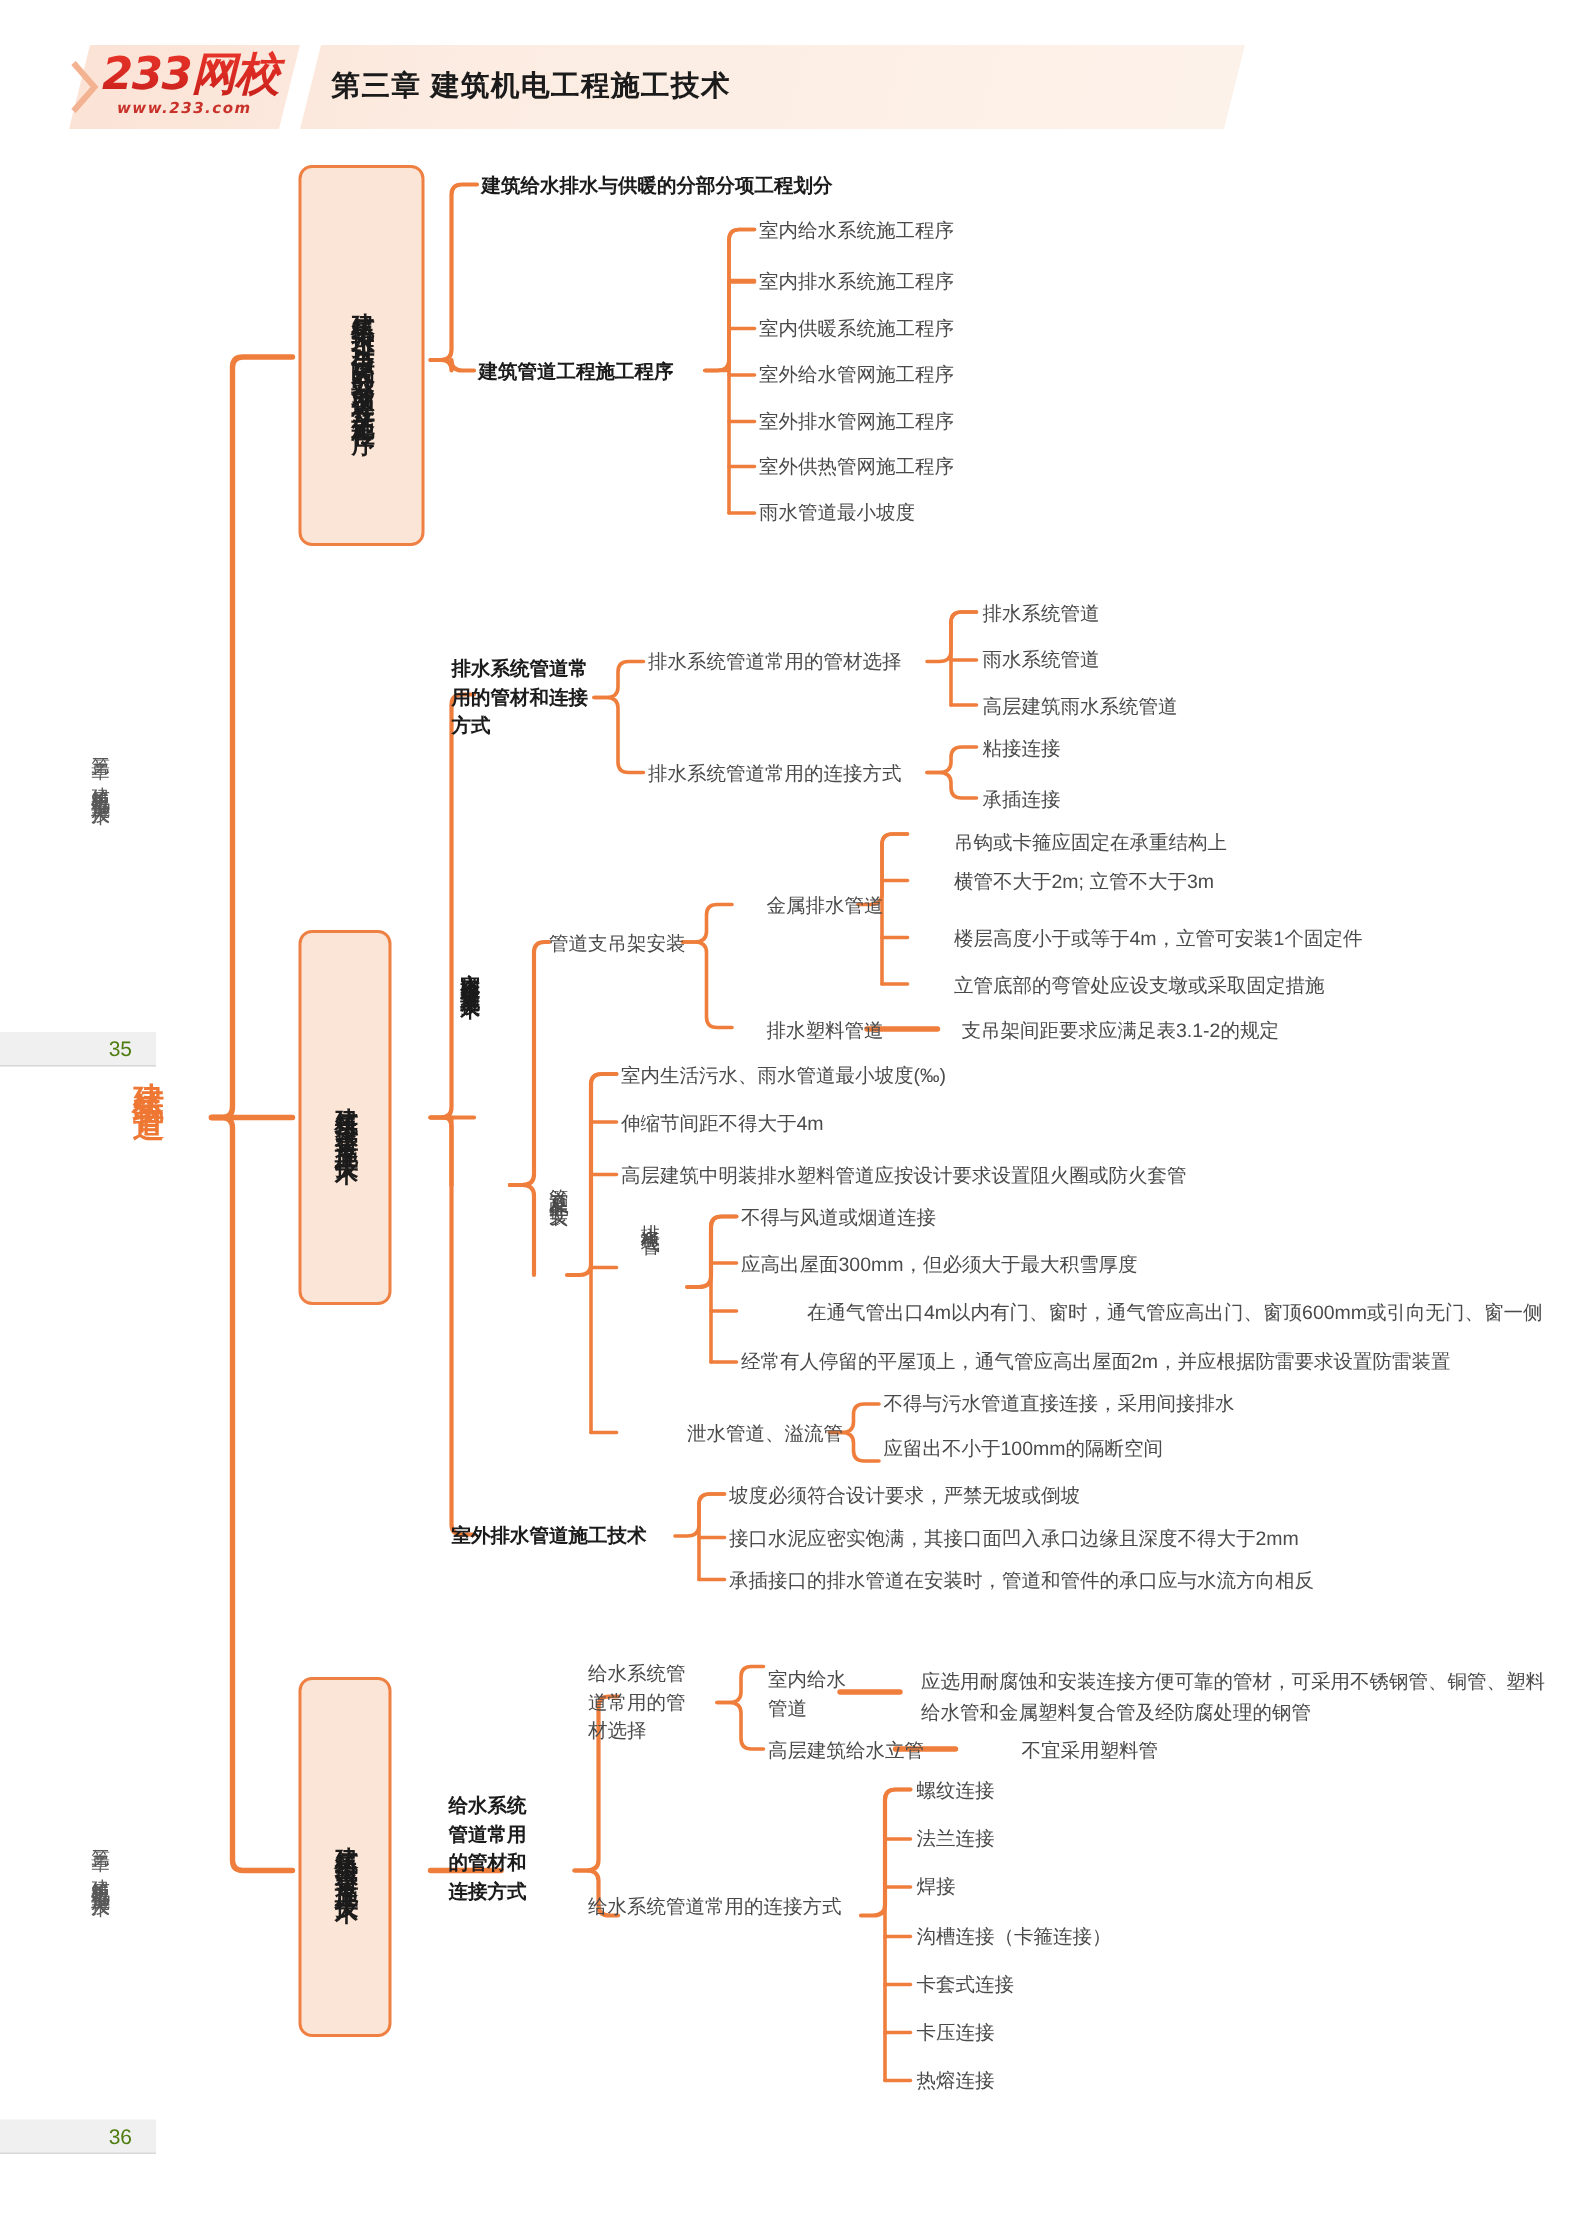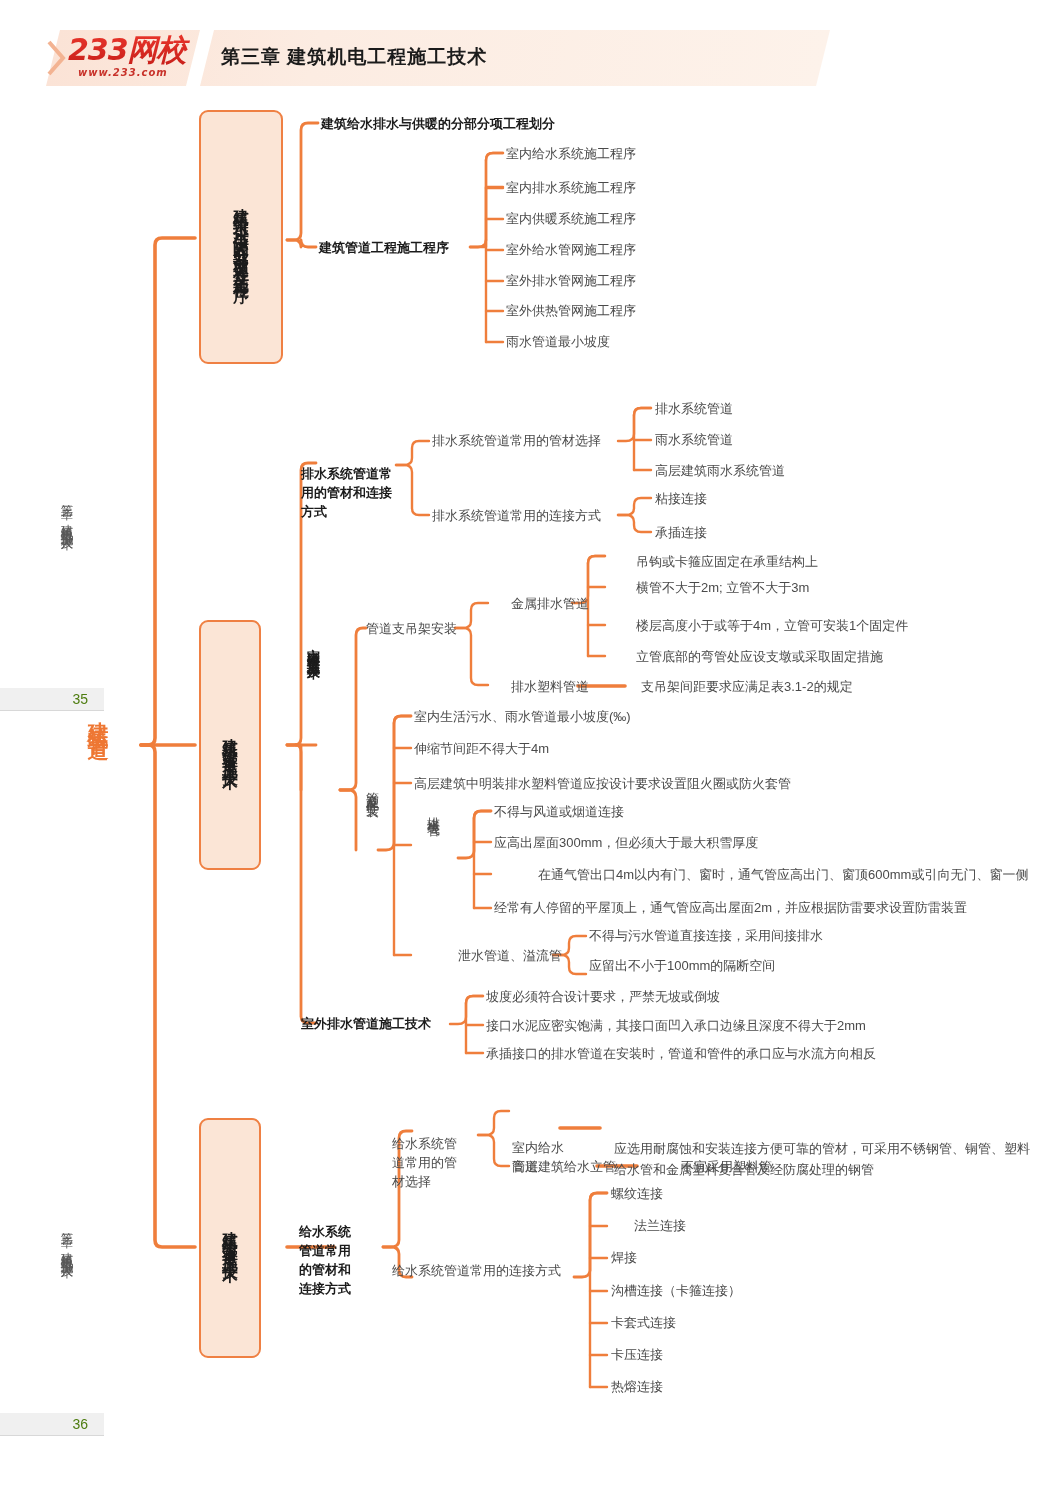--- a/index.html
+++ b/index.html
@@ -71,21 +71,21 @@
     position:absolute; writing-mode:vertical-rl; text-orientation:upright;
     font-size:21px; font-weight:bold; color:#ee7733; letter-spacing:6px;
     white-space:nowrap;
   }
 
   .n {            
     position:absolute; font-size:13px; color:#4a4a4a; line-height:17px;
     white-space:nowrap;
   }
   .n.b { font-weight:bold; color:#1b1b1b; }
-  .n.wrap { white-space:normal;margin-top:28px; }
+  .n.wrap { white-space:normal; }
   .n.vert {
     writing-mode:vertical-rl; text-orientation:upright;
     letter-spacing:2px; line-height:18px;
   }
   .n.vert.b { font-weight:bold; }
 
   
   svg.links { position:absolute; inset:0; width:1052px; height:1487px; pointer-events:none; }
   svg.links path, svg.links line { fill:none; stroke:#ef7e3c; stroke-linecap:round; stroke-linejoin:round; }
   .lk  { stroke-width:2.4; }
@@ -292,20 +292,20 @@
   <div class="n wrap" style="left:392px; top:1106px; width:76px; line-height:19px;">给水系统管道常用的管材选择</div>
 
   <div class="n wrap" style="left:512px; top:1110px; width:56px; line-height:19px;">室内给水管道</div>
   <div class="n wrap" style="left:614px; top:1110px; width:420px; line-height:21px;">应选用耐腐蚀和安装连接方便可靠的管材，可采用不锈钢管、铜管、塑料给水管和金属塑料复合管及经防腐处理的钢管</div>
 
   <div class="n" style="left:512px; top:1158px;">高层建筑给水立管</div>
   <div class="n" style="left:681px; top:1158px;">不宜采用塑料管</div>
 
   <div class="n" style="left:392px; top:1262px;">给水系统管道常用的连接方式</div>
   <div class="n" style="left:611px; top:1185px;">螺纹连接</div>
-  <div class="n" style="left:611px; top:1217px;margin-left:23px;">法兰连接</div>
+  <div class="n" style="left:611px; top:1217px;">法兰连接</div>
   <div class="n" style="left:611px; top:1249px;">焊接</div>
   <div class="n" style="left:611px; top:1282px;">沟槽连接（卡箍连接）</div>
   <div class="n" style="left:611px; top:1314px;">卡套式连接</div>
   <div class="n" style="left:611px; top:1346px;">卡压连接</div>
   <div class="n" style="left:611px; top:1378px;">热熔连接</div>
 
 </div>
 
 </body></html>

